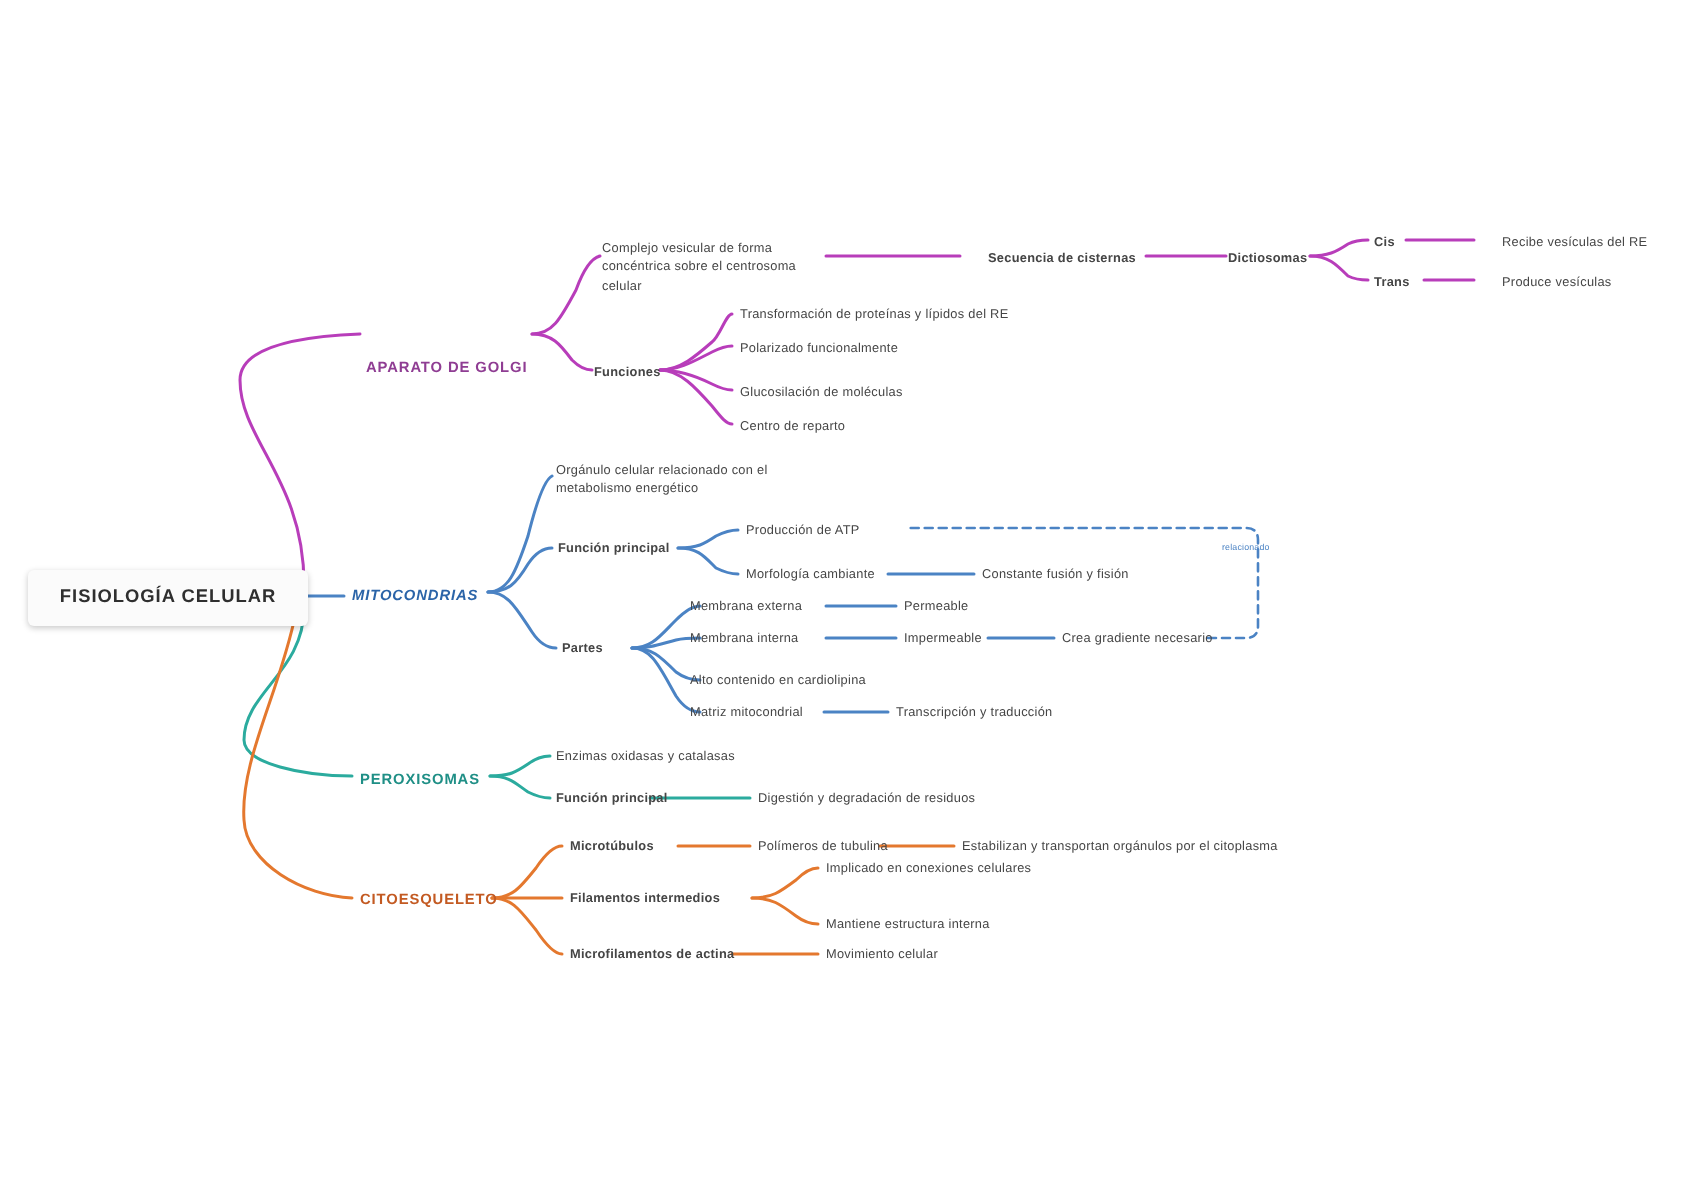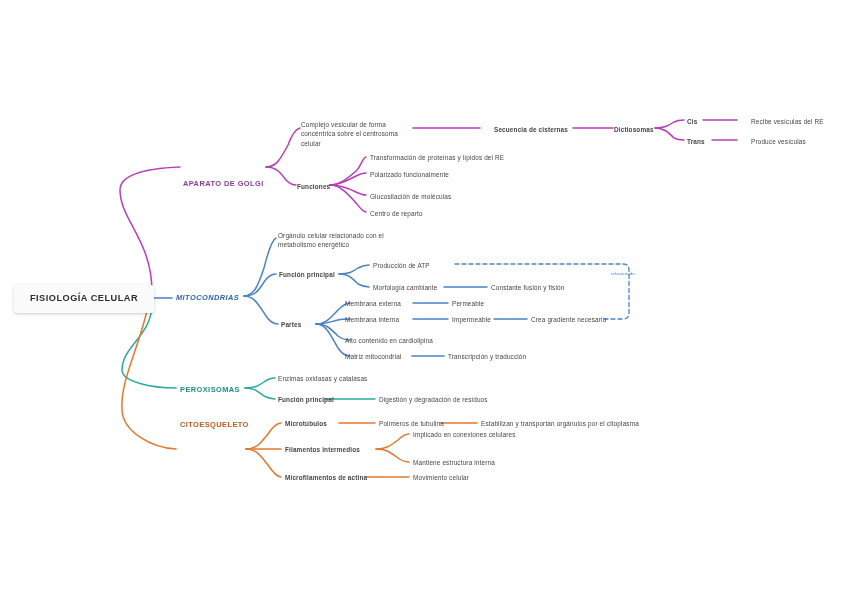--- a/index.html
+++ b/index.html
@@ -129,21 +129,21 @@
   <div class="node plain txt" style="left:345px;top:336px;">Alto contenido en cardiolipina</div>
   <div class="node plain txt" style="left:345px;top:352px;">Matriz mitocondrial</div>
   <div class="node plain txt" style="left:448px;top:352px;">Transcripción y traducción</div>
   <div class="node tiny" style="left:611px;top:271px;">relacionado</div>
 
   <div class="node l1 c-perox" style="left:180px;top:385px;">PEROXISOMAS</div>
   <div class="node plain txt" style="left:278px;top:374px;">Enzimas oxidasas y catalasas</div>
   <div class="node l2 txt" style="left:278px;top:395px;">Función principal</div>
   <div class="node plain txt" style="left:379px;top:395px;">Digestión y degradación de residuos</div>
 
-  <div class="node l1 c-cito" style="left:180px;top:420px;">CITOESQUELETO</div>
+  <div class="node l1 c-cito" style="left:180px;top:445px;">CITOESQUELETO</div>
   <div class="node l2 txt" style="left:285px;top:419px;">Microtúbulos</div>
   <div class="node plain txt" style="left:379px;top:419px;">Polímeros de tubulina</div>
   <div class="node plain txt" style="left:481px;top:419px;">Estabilizan y transportan orgánulos por el citoplasma</div>
 
   <div class="node l2 txt" style="left:285px;top:445px;">Filamentos intermedios</div>
   <div class="node plain txt" style="left:413px;top:430px;">Implicado en conexiones celulares</div>
   <div class="node plain txt" style="left:413px;top:458px;">Mantiene estructura interna</div>
 
   <div class="node l2 txt" style="left:285px;top:473px;">Microfilamentos de actina</div>
   <div class="node plain txt" style="left:413px;top:473px;">Movimiento celular</div>

